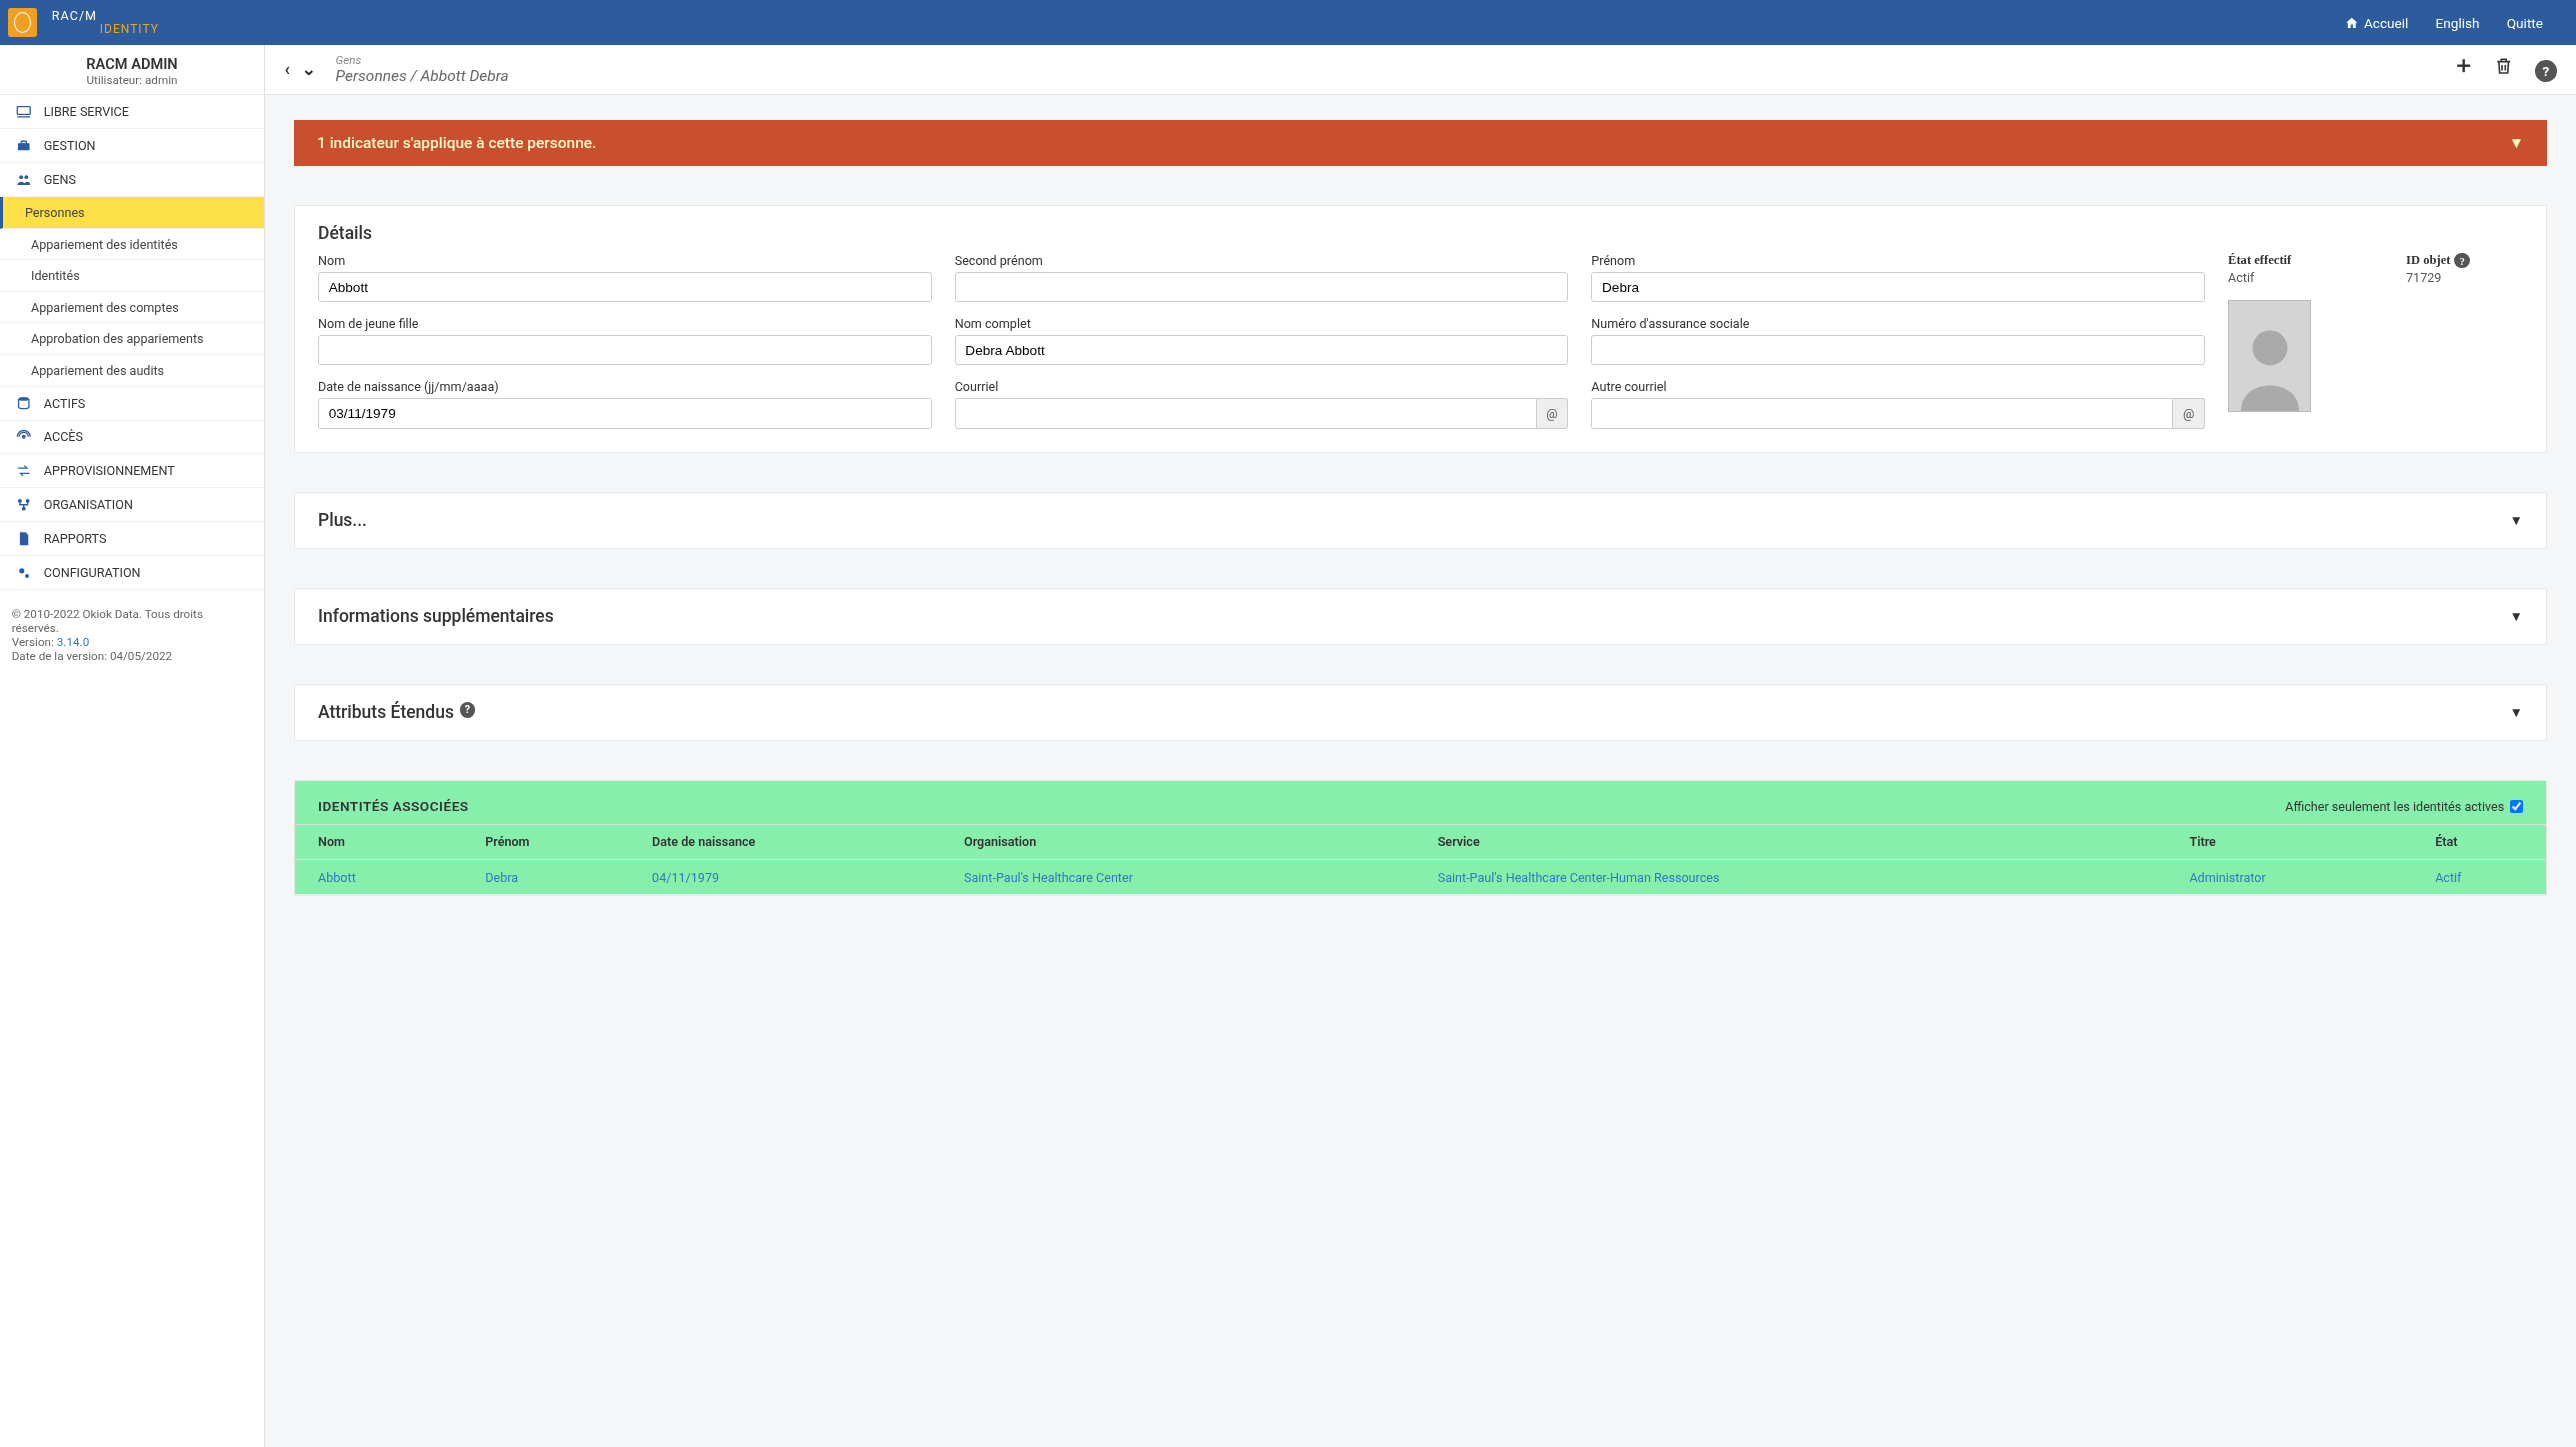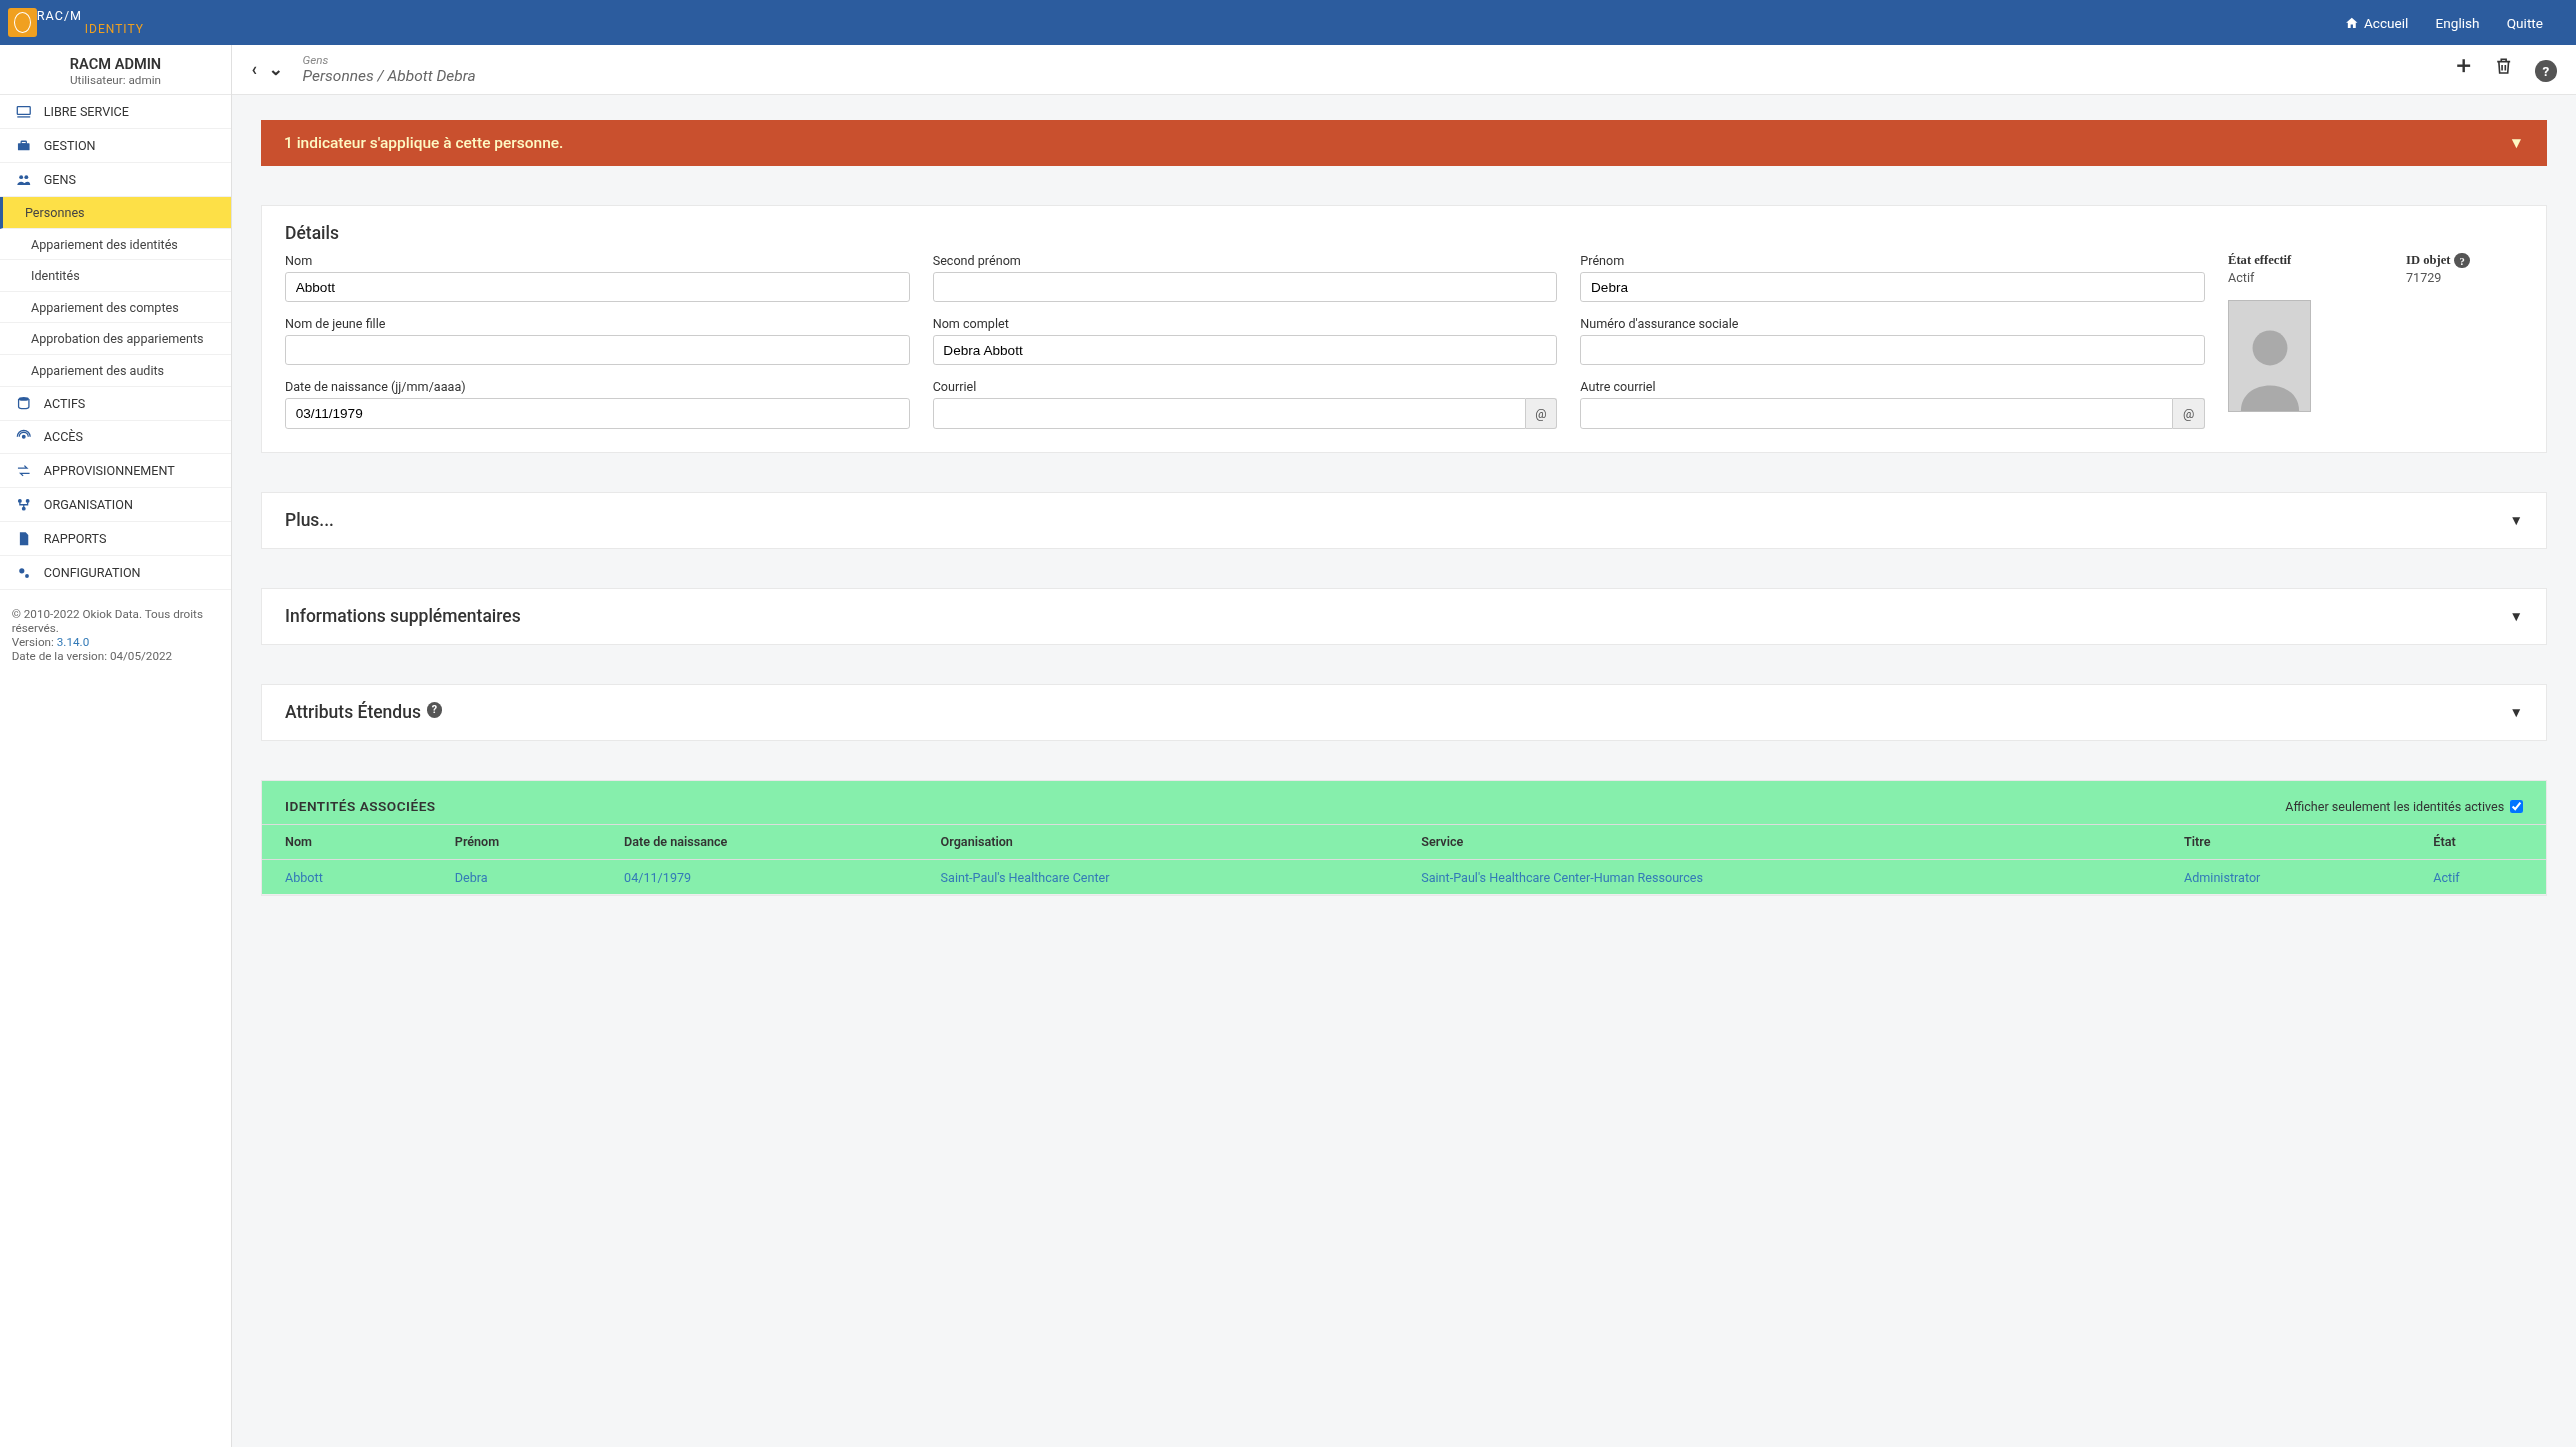--- a/index.html
+++ b/index.html
@@ -1,27 +1,27 @@
 <!DOCTYPE html>
 <html><head>
 <meta charset="utf-8">
 <style>
 * { margin: 0; padding: 0; box-sizing: border-box; }
 body { font-family: -apple-system, BlinkMacSystemFont, "Segoe UI", Roboto, sans-serif; font-size: 13.6px; color: #333; background: #f5f6f7; }
 .topbar { background: #2c5c9e; height: 45px; display: flex; align-items: center; padding: 0 19.4px 0 0; color: #fff; }
-.logo-wrap { display: flex; align-items: center; gap: 0; padding-left: 7.8px; }
+.logo-wrap { display: flex; align-items: center; gap: 15px; padding-left: 7.8px; }
 .logo-box { width: 29px; height: 29px; background: #f0a020; border-radius: 2.9px; display: flex; align-items: center; justify-content: center; }
 .logo-circle { width: 17.5px; height: 21.4px; border: 1.9px solid #fff; border-radius: 50%; }
 .logo-text { display: flex; flex-direction: column; line-height: 1; }
 .logo-text .line1 { font-size: 12.6px; letter-spacing: 1px; color: #fff; }
 .logo-text .line2 { font-size: 12px; letter-spacing: 1px; color: #f0a020; padding-left: 48px; }
 .topbar-spacer { flex: 1; }
 .topbar-link { color: #fff; padding: 0 13.6px; font-size: 13.6px; cursor: pointer; display: flex; align-items: center; gap: 5.8px; }
 .container { display: flex; }
-.sidebar { width: 232px; background: #fff; min-height: calc(100vh - 45px); border-right: 1px solid #e0e0e0; }
+.sidebar { width: 265px; background: #fff; min-height: calc(100vh - 45px); border-right: 1px solid #e0e0e0; }
 .sidebar-header { text-align: center; padding: 9.7px 0 7.8px; border-bottom: 1px solid #e8e8e8; }
 .sidebar-title { font-weight: 600; font-size: 14.6px; }
 .sidebar-subtitle { font-size: 11.7px; color: #666; }
 .nav-item { display: flex; align-items: center; gap: 11.7px; padding: 8.7px 14.6px; font-size: 12.6px; color: #333; cursor: pointer; border-bottom: 1px solid #f0f0f0; text-transform: uppercase; }
 .nav-item .icon { width: 17.5px; color: #2c5c9e; display:flex; align-items:center; justify-content:center; }
 .nav-item.active { background: #fff; }
 .sub-item { padding: 7.8px 14.6px 7.8px 31px; font-size: 12.6px; color: #444; cursor: pointer; border-bottom: 1px solid #f0f0f0; }
 .sub-item.active { background: #fde047; border-left: 3.9px solid #2c5c9e; padding-left: 22px; }
 .sidebar-footer { padding: 17.5px 11.7px; font-size: 11.7px; color: #666; }
 .sidebar-footer a { color: #337ab7; text-decoration: none; }

